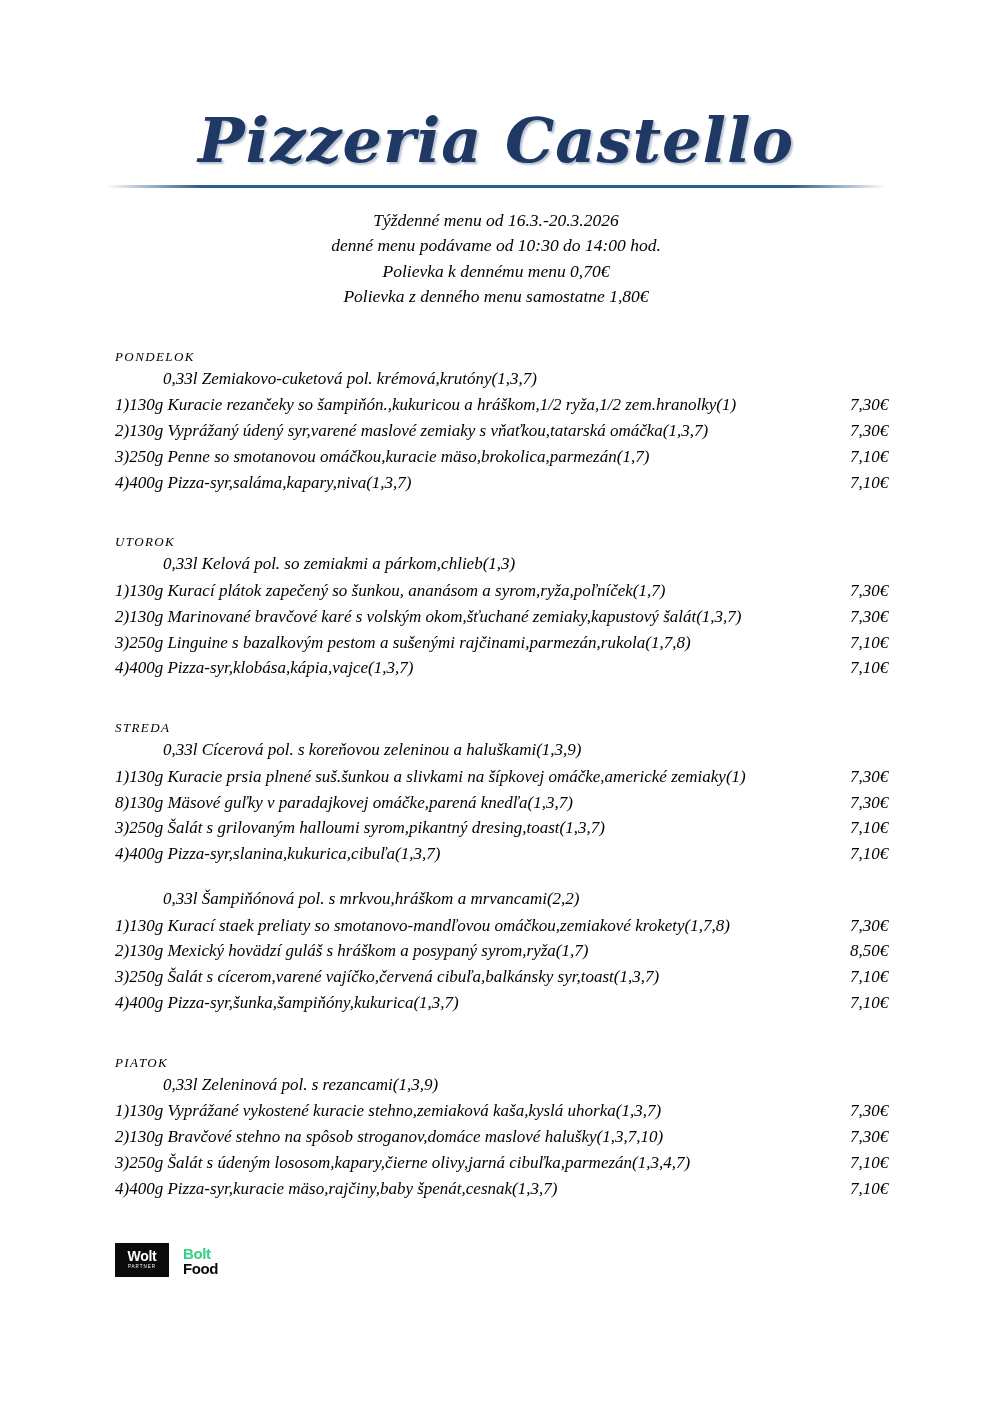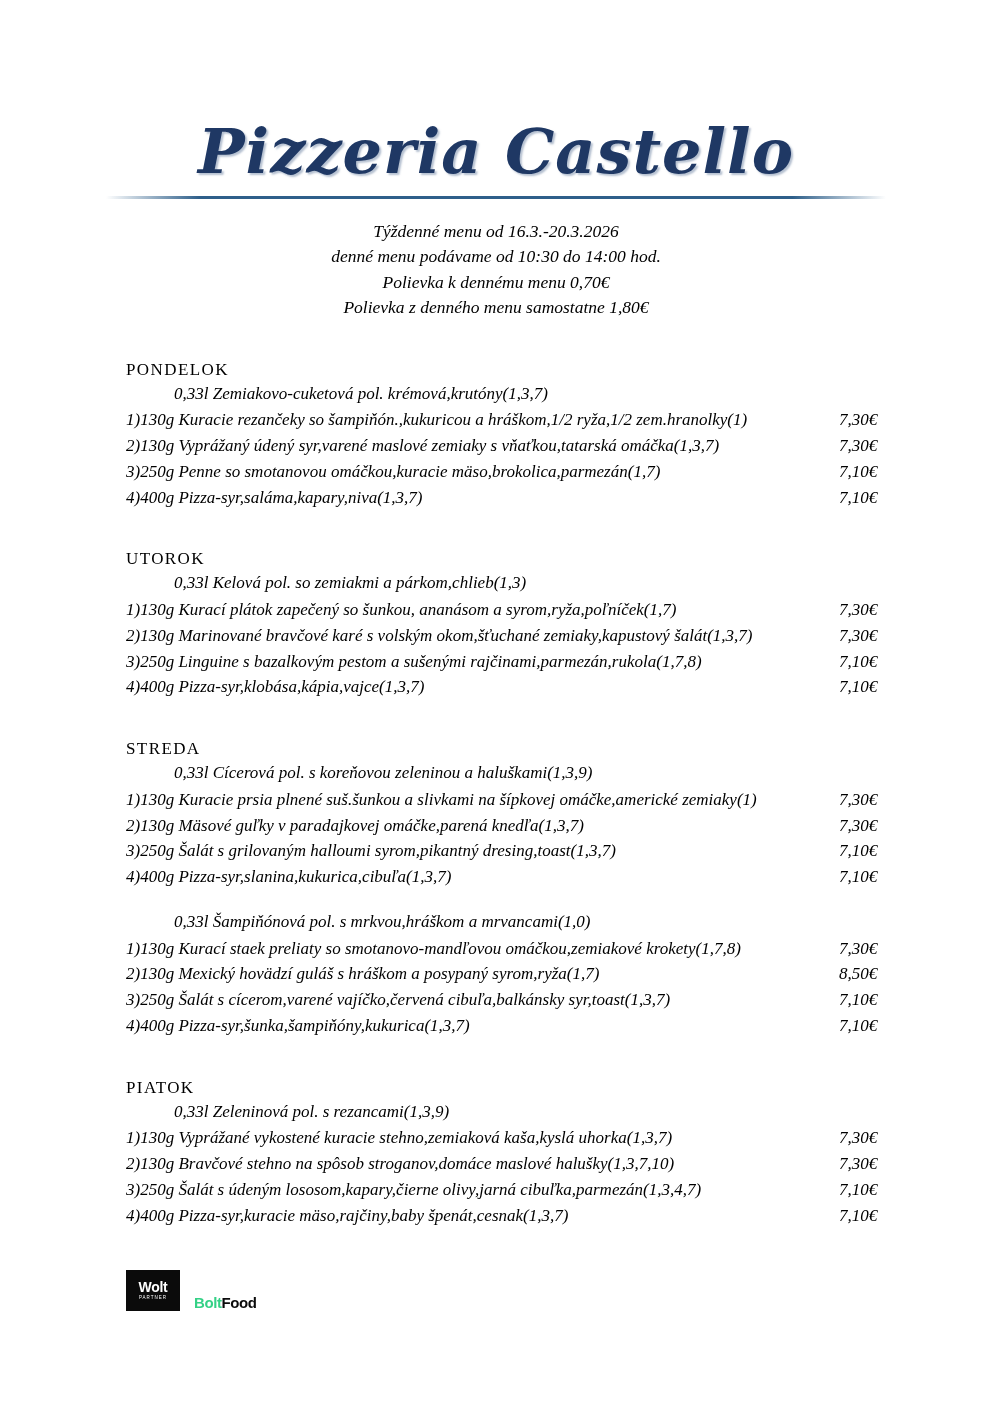--- a/index.html
+++ b/index.html
@@ -12,21 +12,21 @@
     height: 1403px;
     font-family: "Liberation Serif", serif;
     color: #000000;
     position: relative;
     overflow: hidden;
   }
   .page {
     width: 992px;
     height: 1403px;
     box-sizing: border-box;
-    padding: 11px;
+    padding: 0;
     position: relative;
   }
   
   .title-wrap {
     text-align: center;
     padding-top: 108px;
   }
   .title {
     font-family: "DejaVu Serif", serif;
     font-style: italic;
@@ -57,21 +57,22 @@
   
   .menu {
     margin: 26px 0 0 0;
     padding: 0 78px 0 115px;
   }
   .day-block {
     margin-bottom: 19px;
   }
   .day-name {
     font-family: "Liberation Serif", serif;
-    font-size: 17px;
+    font-style: italic;
+    font-size: 13px;
     letter-spacing: 1.4px;
     margin-bottom: 1px;
     margin-top: 39px;
   }
   .soup {
     font-family: "Liberation Serif", serif;
     font-style: italic;
     font-size: 17px;
     line-height: 1.5;
     margin-bottom: 1px;
@@ -107,42 +108,42 @@
   .logos {
     display: flex;
     align-items: flex-end;
     gap: 14px;
     padding: 22px 0 0 115px;
   }
   .wolt-logo {
     background: #0b0b0b;
     color: #ffffff;
     width: 54px;
-    height: 41px;
+    height: 34px;
     display: flex;
     flex-direction: column;
     align-items: center;
     justify-content: center;
     line-height: 1;
   }
   .wolt-logo .w1 {
     font-family: "Liberation Sans", sans-serif;
     font-weight: bold;
     font-size: 14px;
     letter-spacing: -0.3px;
   }
   .wolt-logo .w2 {
     font-family: "Liberation Sans", sans-serif;
     font-size: 4.5px;
     letter-spacing: 1px;
     margin-top: 2px;
   }
   .bolt-logo {
     display: flex;
-    flex-direction: row;
+    flex-direction: column;
     line-height: 1.02;
   }
   .bolt-logo .b1 {
     font-family: "Liberation Sans", sans-serif;
     font-weight: bold;
     font-size: 15px;
     color: #34d186;
     letter-spacing: -0.4px;
   }
   .bolt-logo .b2 {
@@ -215,35 +216,35 @@
     </div>
 
     <div class="day-block">
       <div class="day-name">STREDA</div>
       <div class="soup">0,33l Cícerová pol. s koreňovou zeleninou a haluškami(1,3,9)</div>
       <div class="row">
         <div class="desc">1)130g Kuracie prsia plnené suš.šunkou a slivkami na šípkovej omáčke,americké zemiaky(1)</div>
         <div class="price">7,30€</div>
       </div>
       <div class="row">
-        <div class="desc">2)130g Mäsové guľky v paradajkovej omáčke,parená knedľa(1,3,7)</div>
+        <div class="desc">8)130g Mäsové guľky v paradajkovej omáčke,parená knedľa(1,3,7)</div>
         <div class="price">7,30€</div>
       </div>
       <div class="row">
         <div class="desc">3)250g Šalát s grilovaným halloumi syrom,pikantný dresing,toast(1,3,7)</div>
         <div class="price">7,10€</div>
       </div>
       <div class="row">
         <div class="desc">4)400g Pizza-syr,slanina,kukurica,cibuľa(1,3,7)</div>
         <div class="price">7,10€</div>
       </div>
     </div>
 
     <div class="day-block">
-      <div class="soup">0,33l Šampiňónová pol. s mrkvou,hráškom a mrvancami(1,0)</div>
+      <div class="soup">0,33l Šampiňónová pol. s mrkvou,hráškom a mrvancami(2,2)</div>
       <div class="row">
         <div class="desc">1)130g Kurací staek preliaty so smotanovo-mandľovou omáčkou,zemiakové krokety(1,7,8)</div>
         <div class="price">7,30€</div>
       </div>
       <div class="row">
         <div class="desc">2)130g Mexický hovädzí guláš s hráškom a posypaný syrom,ryža(1,7)</div>
         <div class="price">8,50€</div>
       </div>
       <div class="row">
         <div class="desc">3)250g Šalát s cícerom,varené vajíčko,červená cibuľa,balkánsky syr,toast(1,3,7)</div>

